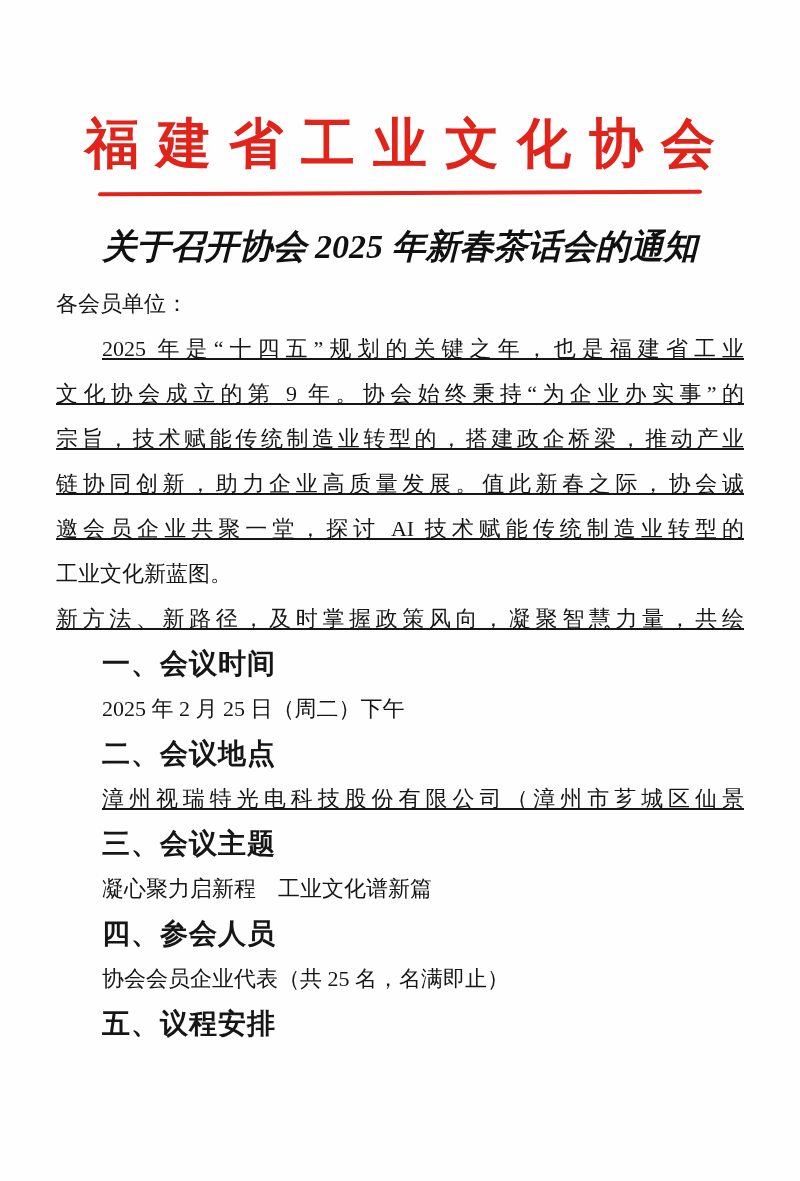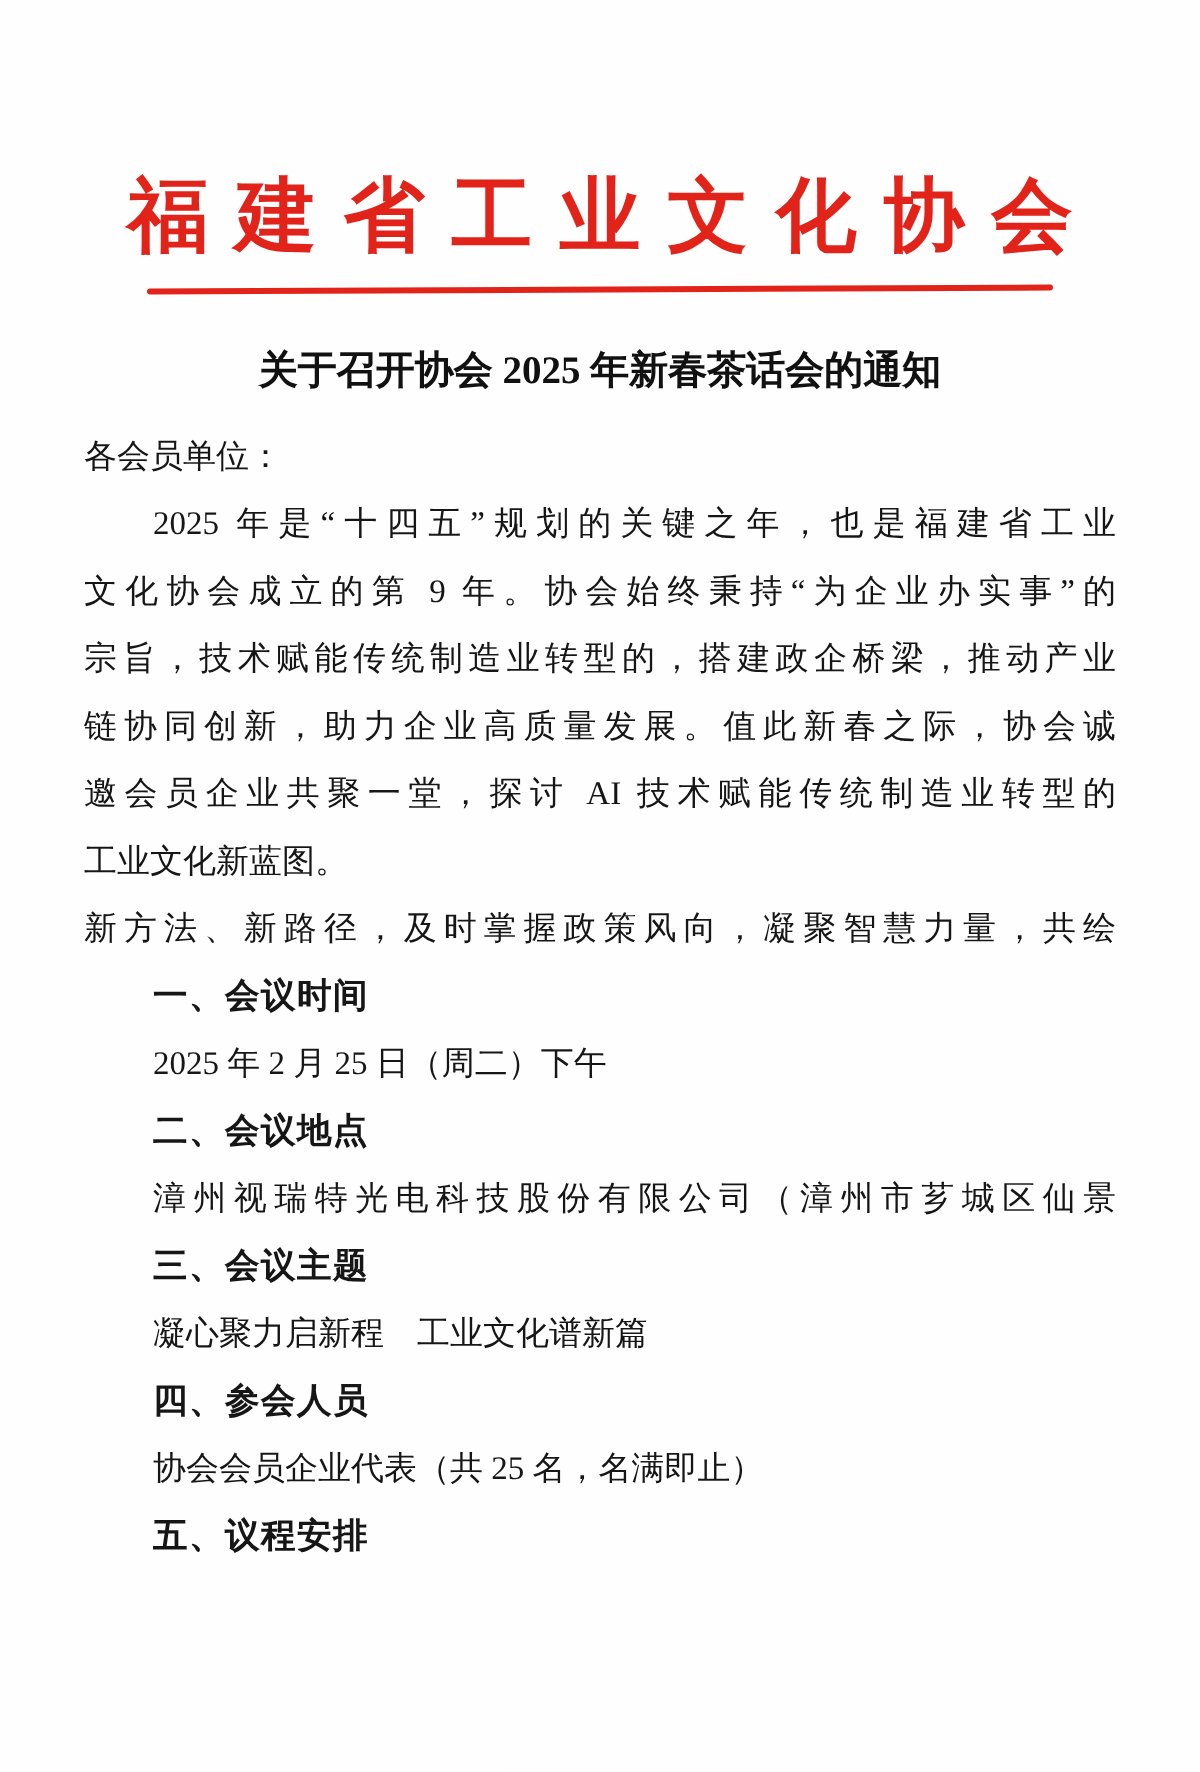--- a/index.html
+++ b/index.html
@@ -38,49 +38,51 @@
     width: 604px;
     height: 4px;
     background: var(--accent-red);
     margin: 17px auto 0 auto;
     transform: rotate(-0.25deg);
     border-radius: 2px;
   }
   .doc-title {
     margin-top: 33px;
     text-align: center;
-    font-size: 26px;
+    font-size: 34px;
     font-weight: bold;
     line-height: 38px;
     font-family: "Liberation Serif", "DejaVu Serif", serif;
     color: #111;
+    font-style: italic;
   }
   .content {
     padding: 0 56px;
     font-size: 22px;
     line-height: 45px;
     color: #161616;
   }
   .salutation {
     margin-top: 15px;
     line-height: 45px;
   }
   .line {
     line-height: 45px;
     white-space: normal;
   }
   .indent { text-indent: 46px; }
   .fill {
     text-align: justify;
     text-align-last: justify;
+    text-decoration: underline;
   }
   .heading {
     font-family: "Liberation Sans", "DejaVu Sans", sans-serif;
     font-weight: bold;
-    font-size: 23px;
+    font-size: 28px;
     letter-spacing: 1px;
   }
 </style>
 </head>
 <body>
 
 <div class="page">
 
   <div class="org-name">福建省工业文化协会</div>
 

